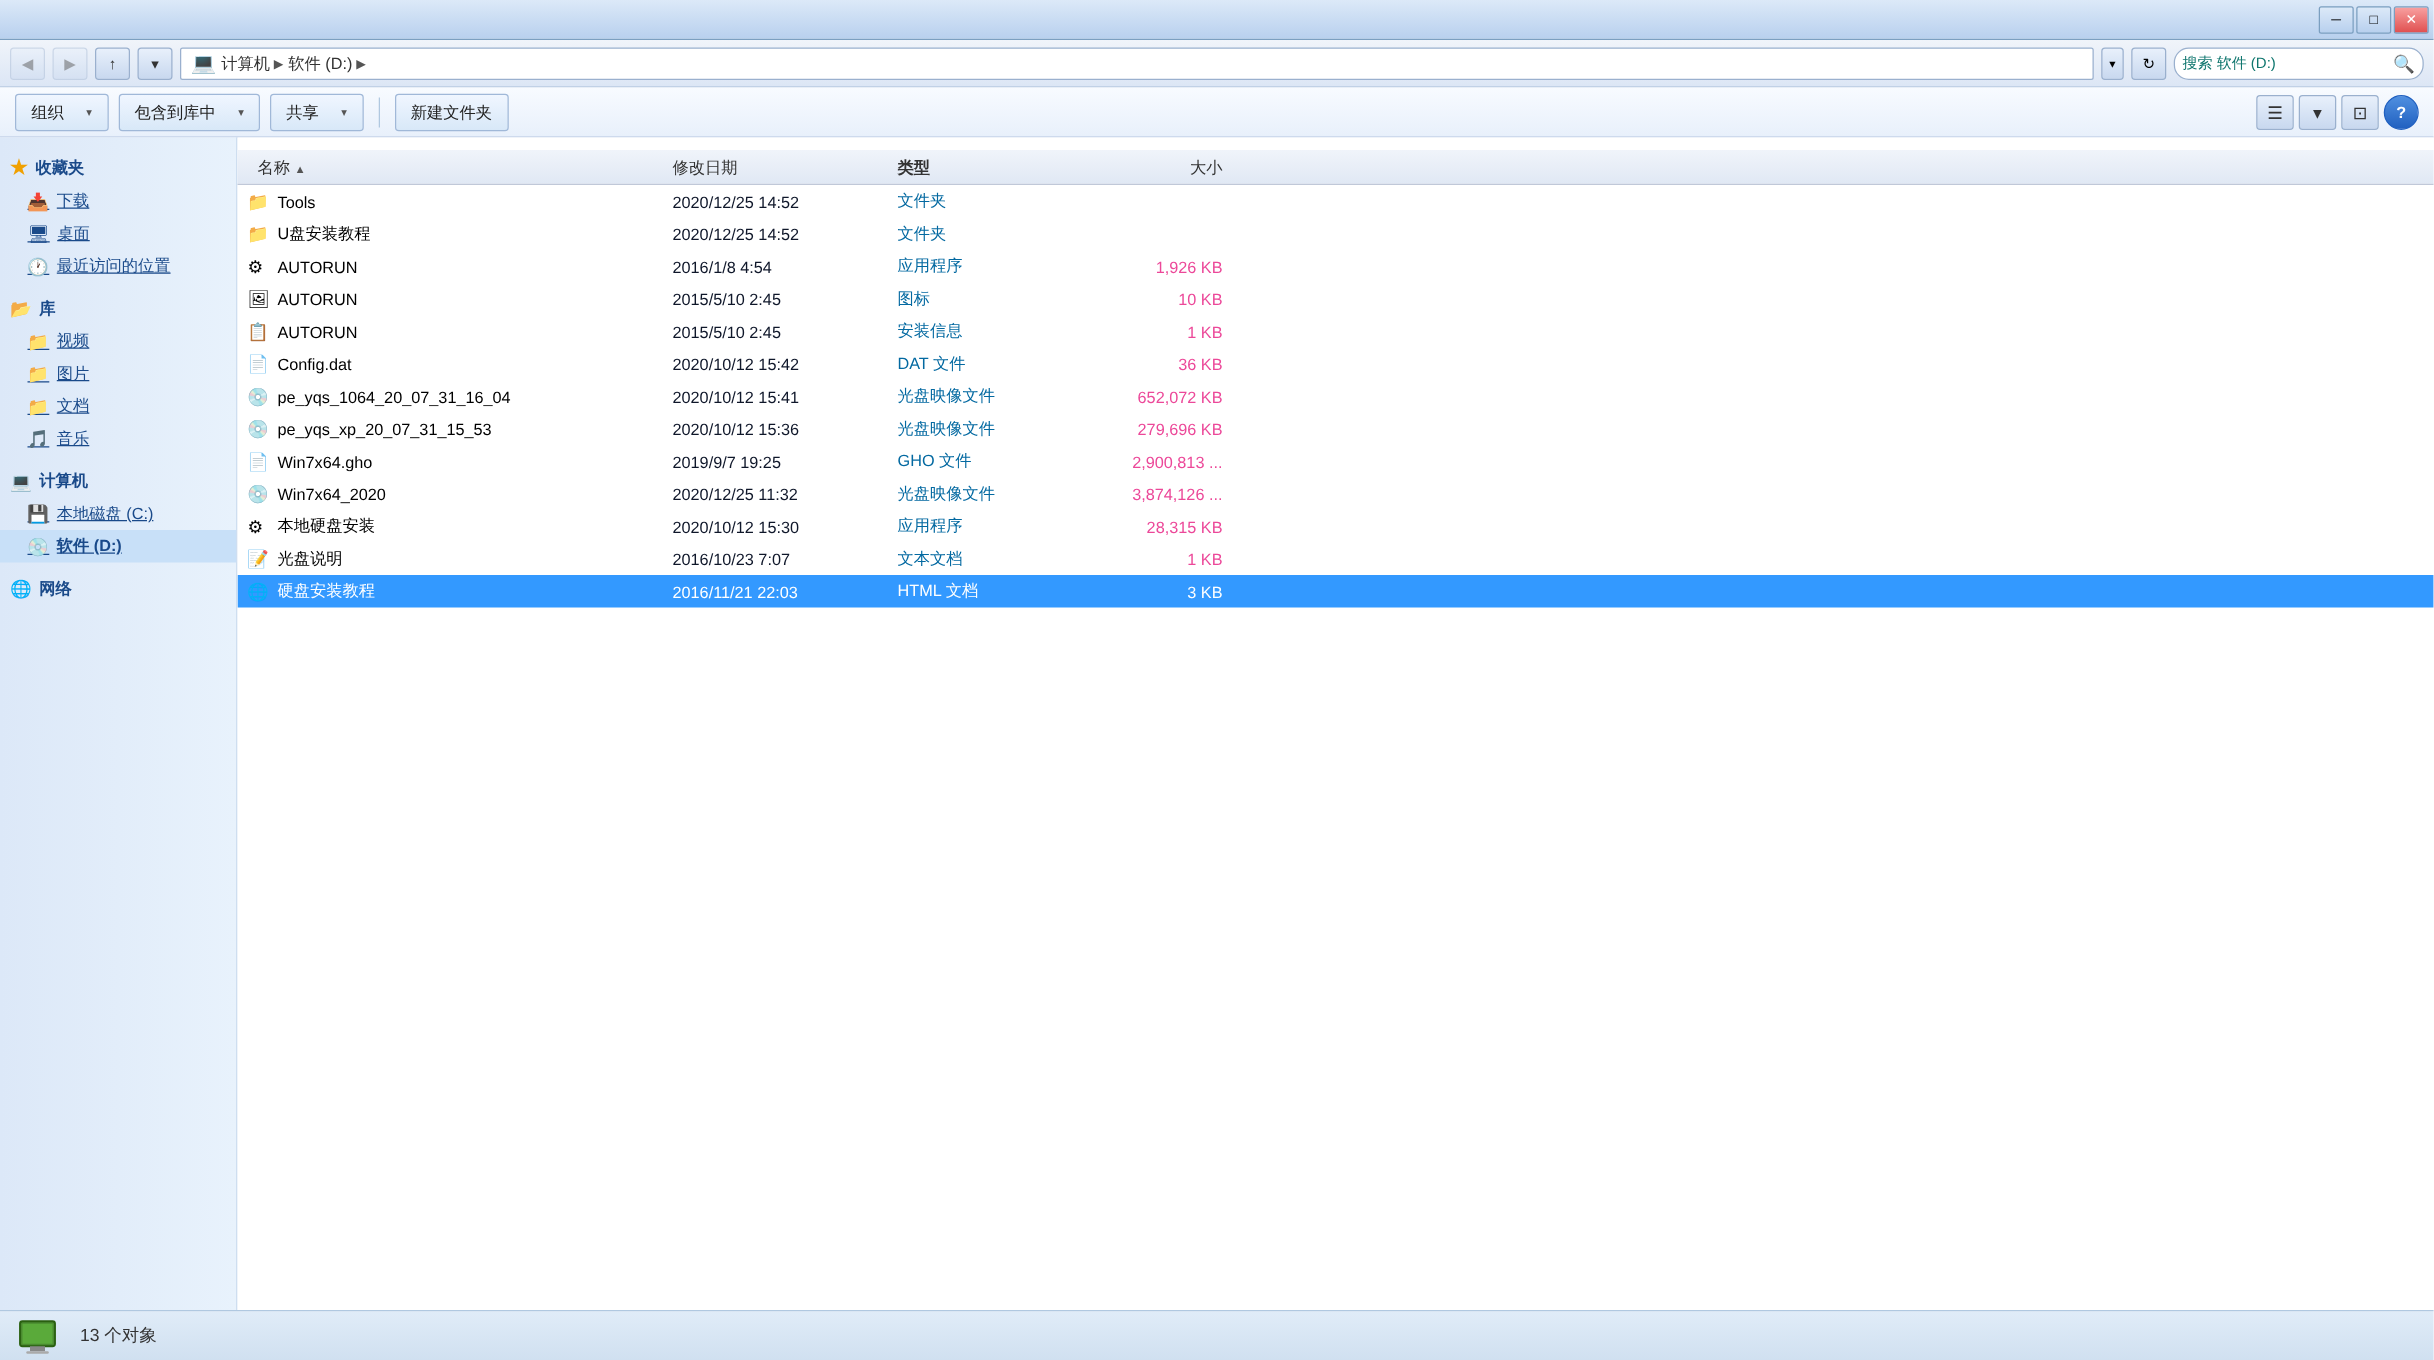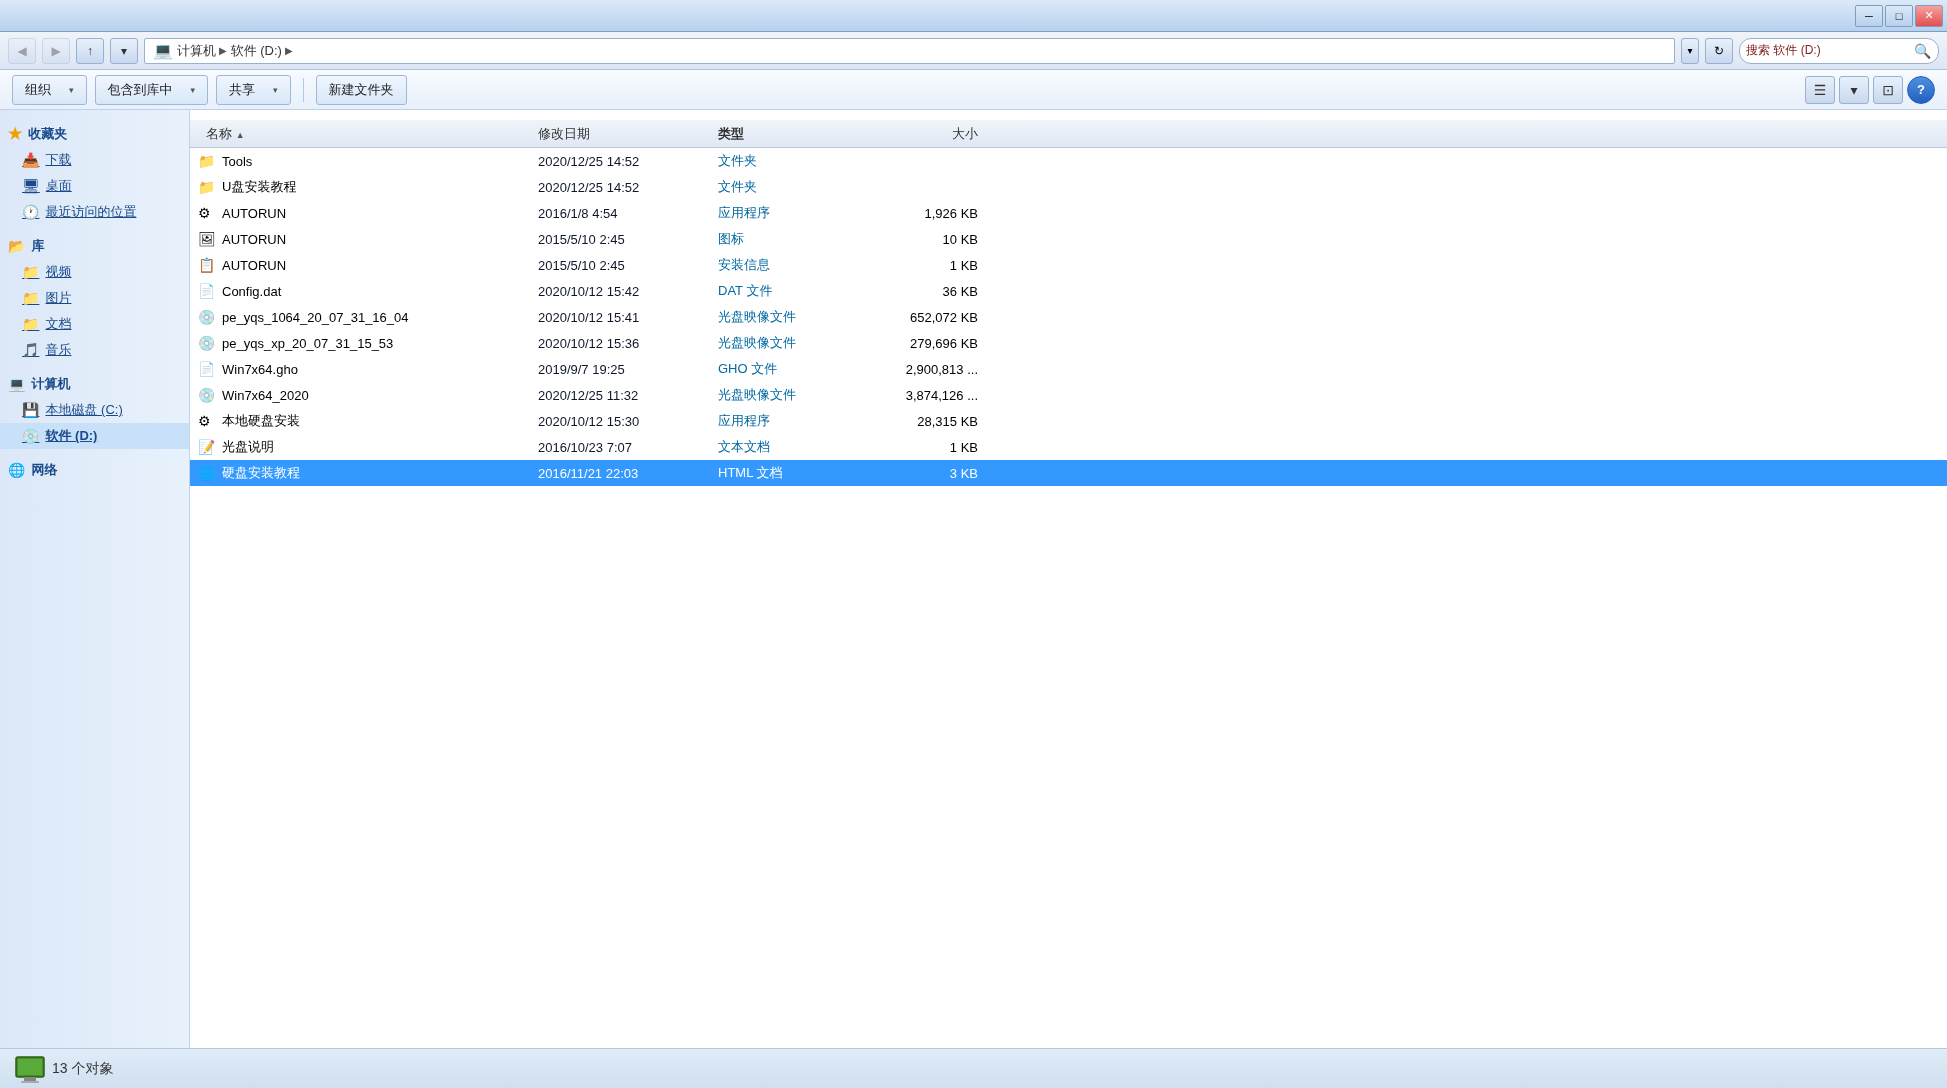--- a/index.html
+++ b/index.html
@@ -91,21 +91,21 @@
       width: 200px;
       height: 26px;
       border: 1px solid #9ab0ce;
       background: #fff;
       display: flex;
       align-items: center;
       padding: 0 6px;
       border-radius: 12px;
       gap: 4px;
       font-size: 12px;
-      color: #7f1d1d;
+      color: #0f766e;
       text-align: center;
     }
     .refresh-btn {
       width: 28px;
       height: 26px;
       background: linear-gradient(to bottom, #e8f0fb, #c8d8ef);
       border: 1px solid #9ab0ce;
       border-radius: 3px;
       display: flex;
       align-items: center;
@@ -281,34 +281,34 @@
       padding: 0 8px;
       cursor: pointer;
       font-size: 13px;
       border-bottom: none;
     }
     .file-row.selected { background: #3399ff; color: #fff; }
     .file-row .file-icon { width: 20px; font-size: 14px; flex-shrink: 0; }
     .file-row .file-name { width: 320px; overflow: hidden; text-overflow: ellipsis; white-space: nowrap; padding-left: 4px; }
     .file-row .file-date { width: 180px; color: #0f172a; }
     .file-row .file-type { width: 140px; color: #0369a1; }
-    .file-row .file-size { width: 120px; text-align: right; color: #000000; }
+    .file-row .file-size { width: 120px; text-align: right; color: #ec4899; }
     .file-row.selected .file-date,
     .file-row.selected .file-type,
     .file-row.selected .file-size { color: #fff; }
 
     
     .status-bar {
       height: 40px;
       background: linear-gradient(to bottom, #e0ecf8, #d0e0f0);
       border-top: 1px solid #b0c8e0;
       display: flex;
       align-items: center;
       padding: 0 12px;
-      gap: 4px;
+      gap: 16px;
     }
     .status-icon {
       width: 36px;
       height: 36px;
       display: flex;
       align-items: center;
       justify-content: center;
     }
     .status-text {
       font-size: 14px;

